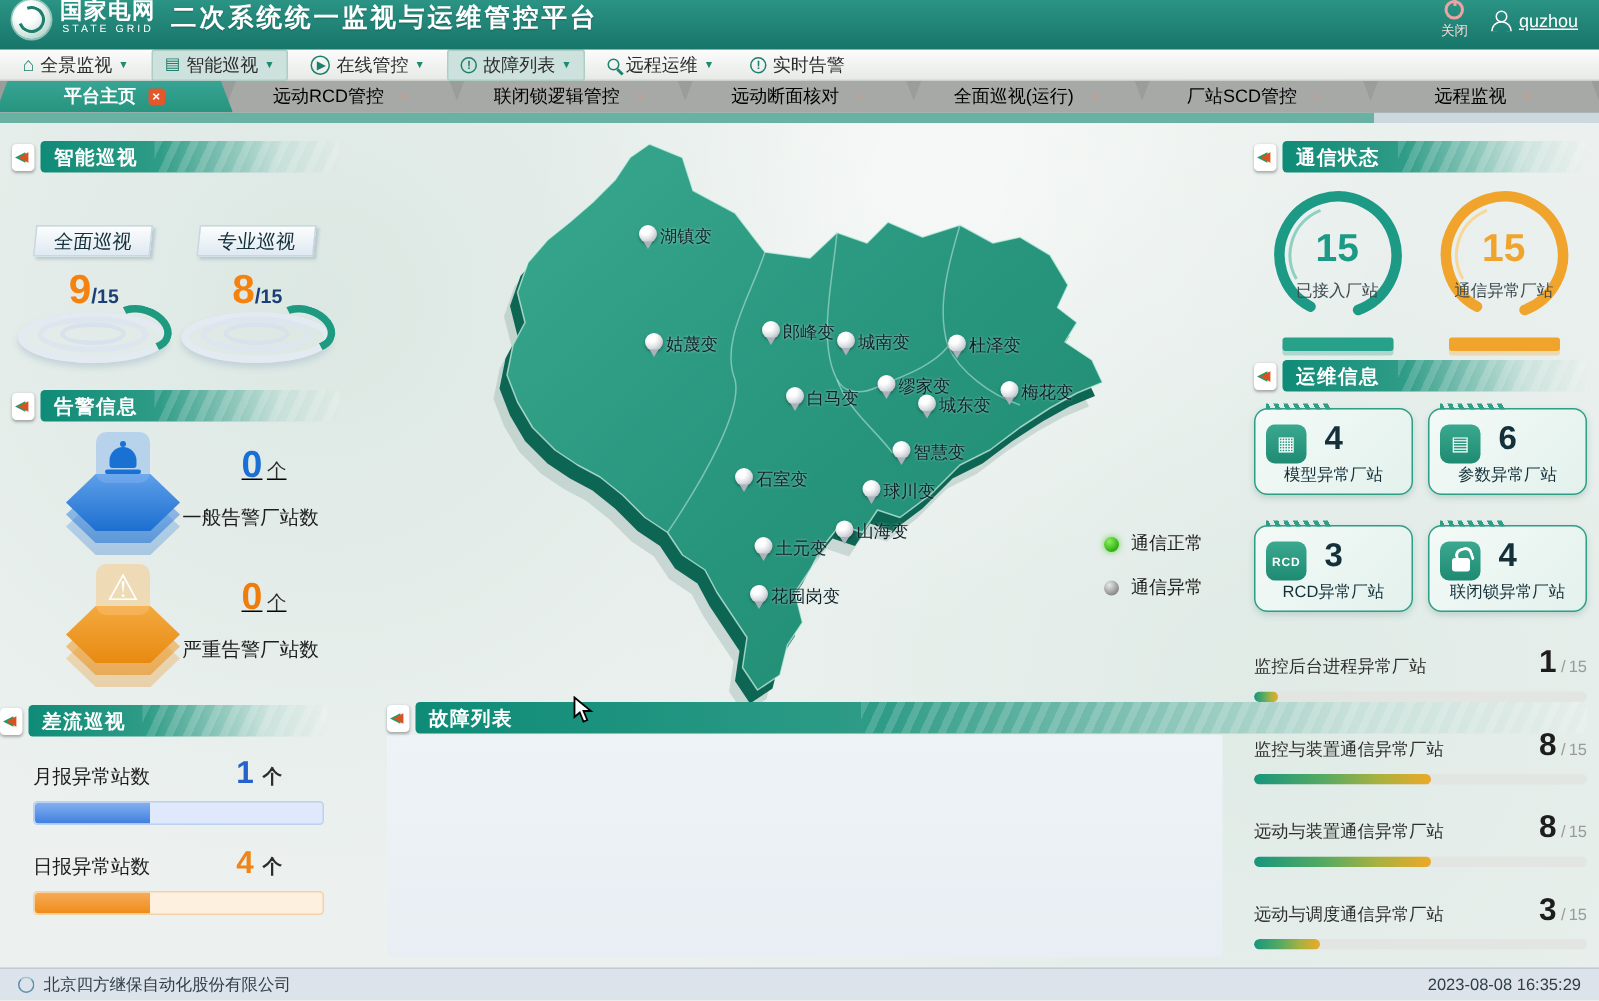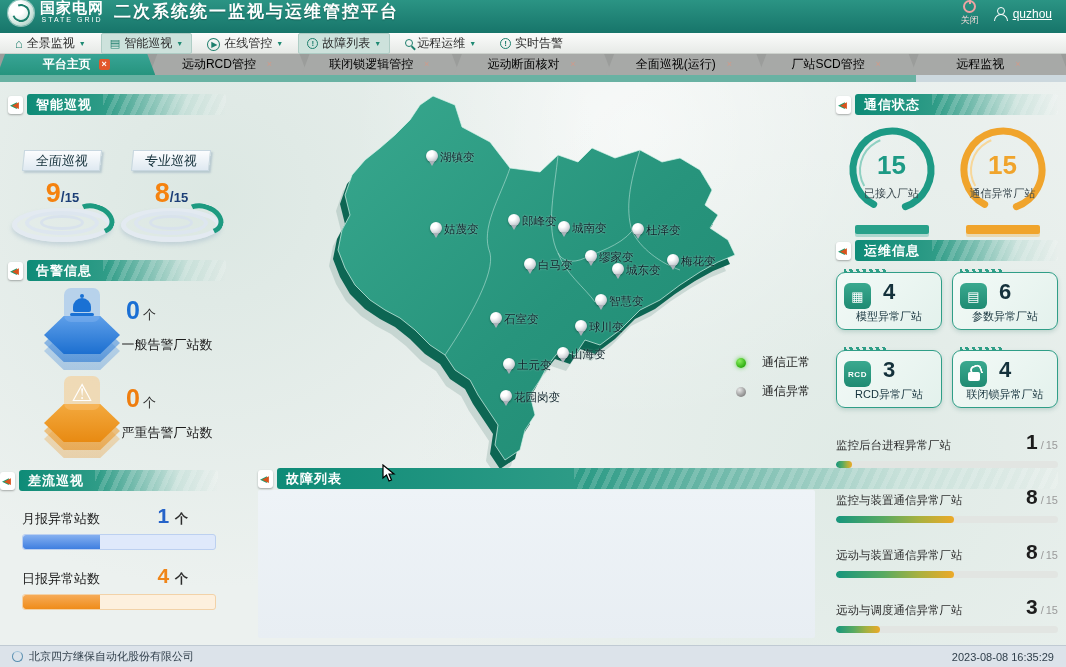--- a/index.html
+++ b/index.html
@@ -106,21 +106,21 @@
   .alarm-blue .hex { background:linear-gradient(180deg,#5e9fe9,#1c6fd0); }
   .alarm-orange .hex { background:linear-gradient(180deg,#f3a93e,#e88a12); }
   .tile { position:absolute; left:24px; top:0; width:36px; height:34px; border-radius:7px;
           display:flex; align-items:center; justify-content:center; }
   .alarm-blue .tile { background:rgba(130,180,240,.45); }
   .alarm-orange .tile { background:rgba(250,195,120,.45); }
   .bell { width:18px; height:14px; background:#1a71d4; border-radius:9px 9px 2px 2px; position:relative; }
   .bell::before { content:""; position:absolute; top:-4px; left:7px; width:4px; height:4px; border-radius:50%; background:#1a71d4; }
   .bell::after { content:""; position:absolute; bottom:-4px; left:-3px; width:24px; height:3px; border-radius:2px; background:#1a71d4; }
   .warn-glyph { color:#fff; font-size:24px; line-height:1; }
-  .alarm-txt { position:absolute; left:118px; top:12px; width:100px; text-align:left; }
+  .alarm-txt { position:absolute; left:118px; top:12px; width:100px; text-align:center;text-decoration:underline; }
   .alarm-cnt { font-weight:bold; font-size:25px; }
   .alarm-blue .alarm-cnt { color:#1a6fd4; }
   .alarm-orange .alarm-cnt { color:#ef7d0e; }
   .alarm-unit { font-size:13px; color:#2c2c2c; margin-left:3px; }
   .alarm-lbl { position:absolute; left:100px; top:52px; width:118px; font-size:13px; color:#1d1d1d; text-align:center; white-space:nowrap; }
 
   
   .diff-row { position:absolute; left:8px; width:218px; }
   .diff-head { display:flex; align-items:baseline; padding:0 10px 0 14px; }
   .diff-lbl { font-size:13px; color:#1d1d1d; }
@@ -140,21 +140,21 @@
   .map svg { position:absolute; inset:0; }
   .pin { position:absolute; width:13px; height:17px; cursor:pointer; }
   .pin::before { content:""; position:absolute; top:0; left:0; width:12px; height:12px; border-radius:50%;
                  background:radial-gradient(circle at 35% 28%, #ffffff 0 25%, #dcdfe3 55%, #989fa8 100%);
                  box-shadow:0 1px 2px rgba(0,0,0,.35); }
   .pin::after { content:""; position:absolute; top:11px; left:3px; width:0; height:0;
                 border-left:3px solid transparent; border-right:3px solid transparent; border-top:5px solid #aab1b9; }
   .pin-lbl { position:absolute; left:14px; top:0; font-size:11.5px; color:#0e2129; white-space:nowrap;
              text-shadow:0 0 2px rgba(235,245,240,.6); }
   .legend { position:absolute; left:496px; top:266px; }
-  .leg-row { display:flex; align-items:center; gap:16px; margin-bottom:12px; }
+  .leg-row { display:flex; align-items:center; gap:8px; margin-bottom:12px; }
   .dot { width:10px; height:10px; border-radius:50%; }
   .dot-ok { background:radial-gradient(circle at 35% 30%, #8af05e, #2fae12 70%); box-shadow:0 0 4px rgba(70,200,40,.8); }
   .dot-bad { background:radial-gradient(circle at 35% 30%, #e8e8e8, #8c8c8c 70%); }
   .leg-lbl { font-size:12px; color:#1d1d1d; }
   .cursor { position:absolute; left:382px; top:464px; z-index:40; }
 
   
   .fault-body { position:absolute; left:258px; top:490px; width:557px; height:148px;
                 background:linear-gradient(180deg,#eef3f7,#e8eef3); border-radius:2px; z-index:6; }
 

